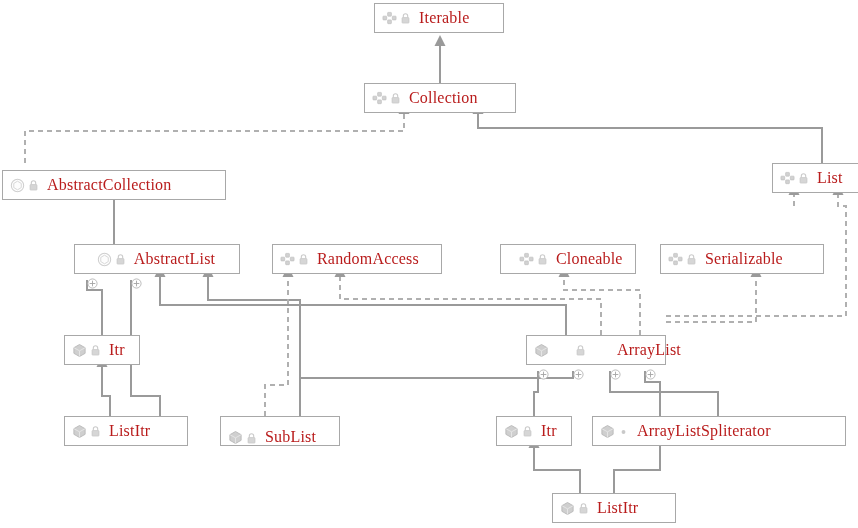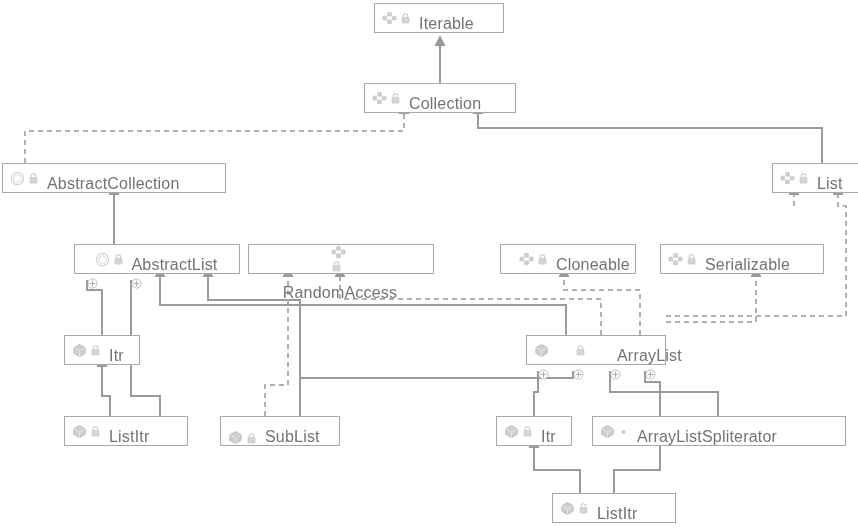--- a/index.html
+++ b/index.html
@@ -31,26 +31,25 @@
     height: 30px;
     border: 1px solid #a8a8a8;
     background: #ffffff;
     display: flex;
     align-items: center;
     padding: 0 9px 0 7px;
     white-space: nowrap;
     z-index: 5;
   }
   .node-label {
-    font-family: Liberation Sans, sans-serif;
+    font-family: Liberation Serif, serif;
     font-size: 16px;
-    color: #737373;
+    color: #b91c1c;
     letter-spacing: 0.2px;
     line-height: 1;
-    margin-top: 12px;
   }
   .ico {
     display: inline-flex;
     align-items: center;
     justify-content: center;
     flex: 0 0 auto;
   }
   .ico-type {
     width: 15px;
     height: 15px;
@@ -162,21 +161,21 @@
           </svg>
         </span>
         <span class="ico ico-vis">
           <svg viewBox="0 0 12 14" width="11" height="13">
             <path d="M3.6 6 L3.6 4.2 A2.4 2.4 0 0 1 8.4 4.2 L8.4 6" fill="none" stroke="#cbcbcb" stroke-width="1.2"></path>
             <rect x="2.2" y="6" width="7.6" height="6" rx="0.8" fill="#d6d6d6" stroke="#c2c2c2" stroke-width="0.7"></rect>
           </svg>
         </span>
         <span class="node-label">Collection</span>
       </div>
-      <div class="node" style="left: 2px; top: 163px; width: 224px;">
+      <div class="node" style="left: 2px; top: 170px; width: 224px;">
         <span class="ico ico-type">
           <svg viewBox="0 0 16 16" width="15" height="15">
             <circle cx="8" cy="8" r="6.6" fill="#fdfdfd" stroke="#cfcfcf" stroke-width="1.1"></circle>
             <path d="M8 3.4 L12 5.8 L12 10.2 L8 12.6 L4 10.2 L4 5.8 Z" fill="none" stroke="#d5d5d5" stroke-width="1"></path>
           </svg>
         </span>
         <span class="ico ico-vis">
           <svg viewBox="0 0 12 14" width="11" height="13">
             <path d="M3.6 6 L3.6 4.2 A2.4 2.4 0 0 1 8.4 4.2 L8.4 6" fill="none" stroke="#cbcbcb" stroke-width="1.2"></path>
             <rect x="2.2" y="6" width="7.6" height="6" rx="0.8" fill="#d6d6d6" stroke="#c2c2c2" stroke-width="0.7"></rect>
@@ -211,21 +210,21 @@
           </svg>
         </span>
         <span class="ico ico-vis">
           <svg viewBox="0 0 12 14" width="11" height="13">
             <path d="M3.6 6 L3.6 4.2 A2.4 2.4 0 0 1 8.4 4.2 L8.4 6" fill="none" stroke="#cbcbcb" stroke-width="1.2"></path>
             <rect x="2.2" y="6" width="7.6" height="6" rx="0.8" fill="#d6d6d6" stroke="#c2c2c2" stroke-width="0.7"></rect>
           </svg>
         </span>
         <span class="node-label">AbstractList</span>
       </div>
-      <div class="node" style="left: 248px; top: 244px; width: 186px; flex-direction: column;">
+      <div class="node" style="left: 272px; top: 244px; width: 170px;">
         <span class="ico ico-type">
           <svg viewBox="0 0 16 16" width="15" height="15">
             <g fill="#d2d2d2" stroke="#bdbdbd" stroke-width="0.7">
               <rect x="1" y="5.5" width="4" height="4" rx="0.6"></rect>
               <rect x="6" y="1.5" width="4" height="4" rx="0.6"></rect>
               <rect x="6" y="9.5" width="4" height="4" rx="0.6"></rect>
               <rect x="11" y="5.5" width="4" height="4" rx="0.6"></rect>
             </g>
           </svg>
         </span>

